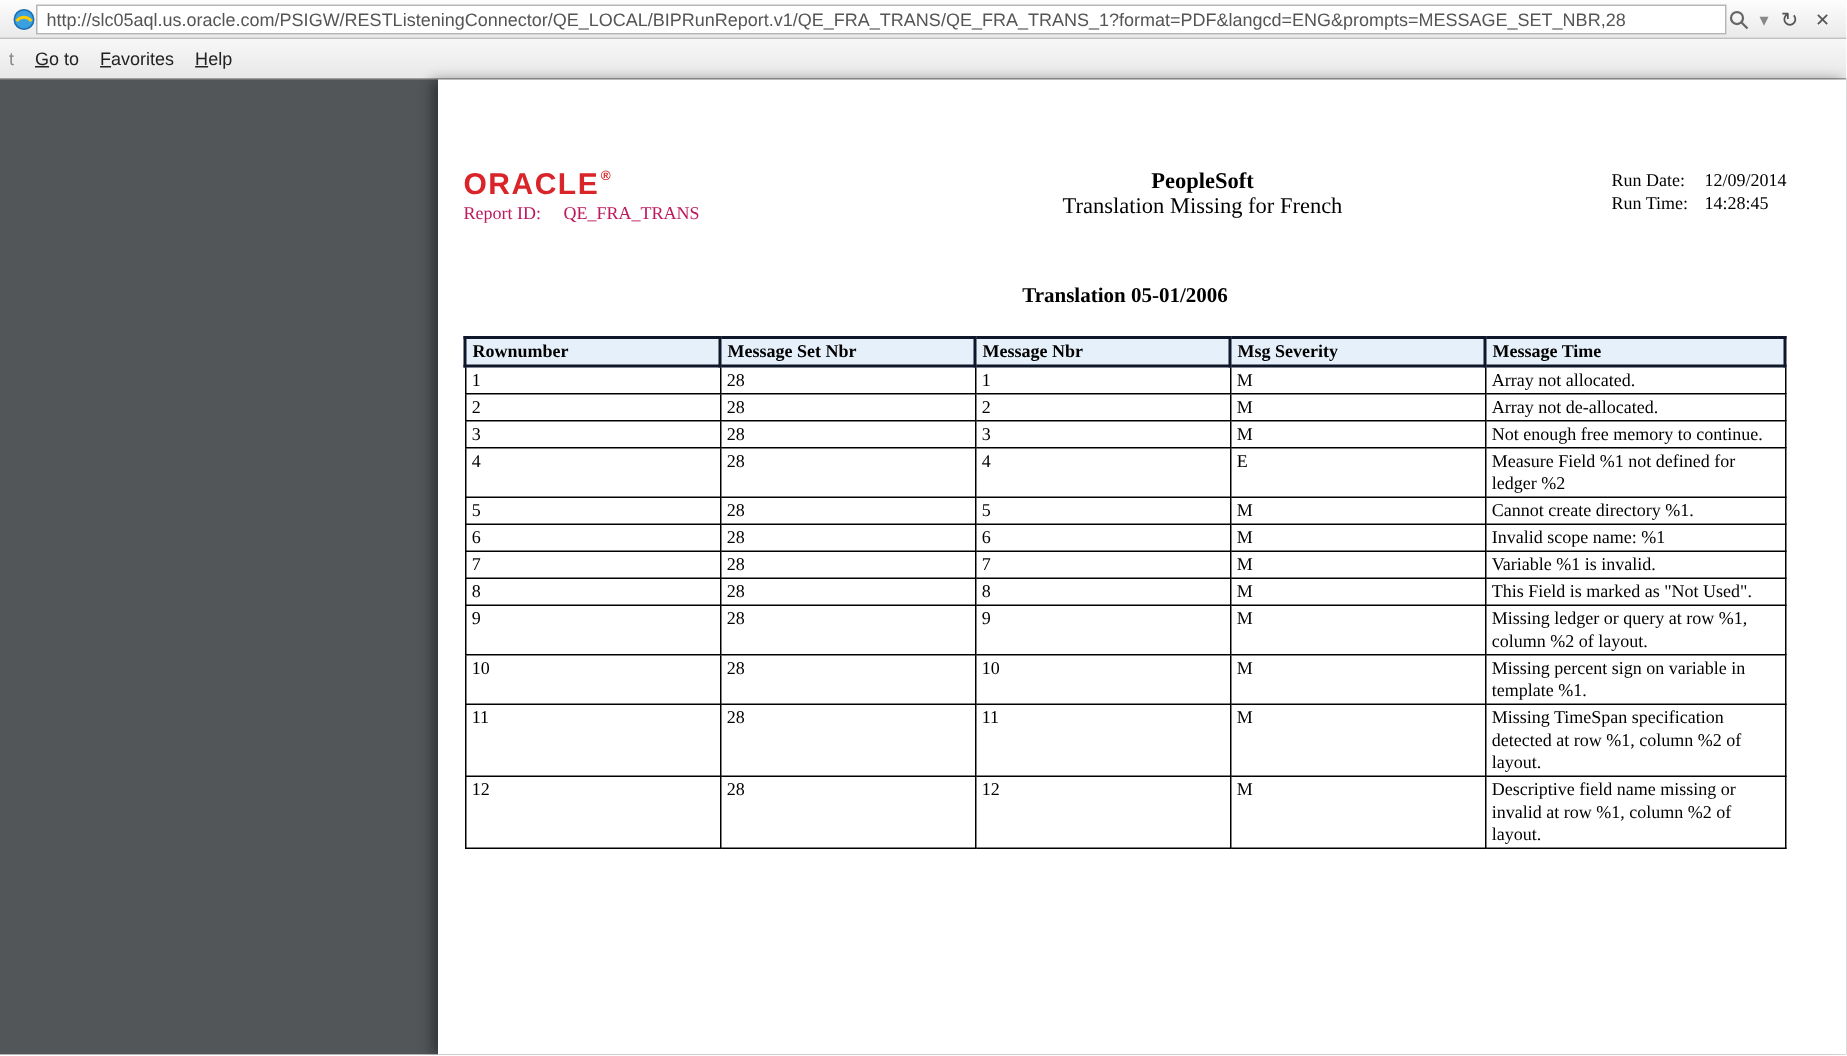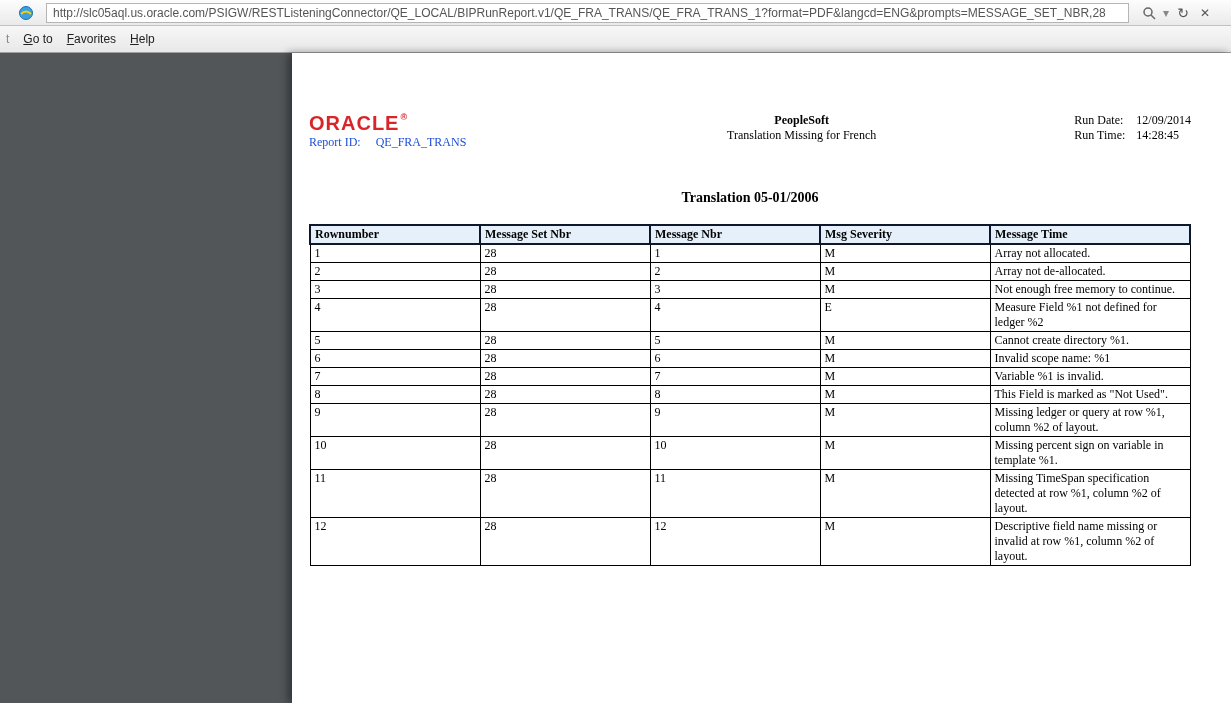--- a/index.html
+++ b/index.html
@@ -11,22 +11,22 @@
   }
   .browser-chrome {
     border-bottom: 1px solid #a0a0a0;
   }
   .address-bar {
     display: flex;
     align-items: center;
     height: 26px;
     background: linear-gradient(#fdfdfd,#eaeaea);
     border-bottom: 1px solid #c0c0c0;
-    padding: 0 18px;
-    gap: 12px;
+    padding: 0 8px;
+    gap: 0;
   }
   .ie-icon {
     width: 16px; height: 16px;
     display:flex;align-items:center;justify-content:center;
   }
   .url-field {
     flex: 1;
     height: 20px;
     border: 1px solid #b5b5b5;
     background: #fff;
@@ -86,28 +86,28 @@
     position:relative;
   }
   .oracle-logo .reg {
     font-size:9px;
     vertical-align: top;
     color:#d9252a;
     margin-left:1px;
   }
   .report-id-line {
     font-size:12px;
-    color:#1d4ed8;
+    color:#be185d;
     margin-top:2px;
     font-family: "Times New Roman", serif;
   }
   .rh-center {
     text-align:center;
     font-family: "Times New Roman", serif;
-    font-size:12px;
+    font-size:15px;
   }
   .rh-center .l1 { font-weight:bold; }
   .rh-right {
     font-family: "Times New Roman", serif;
     font-size:12px;
     text-align:left;
   }
   .rh-right .lbl { display:inline-block; width:62px; }
   .section-title {
     text-align:center;

